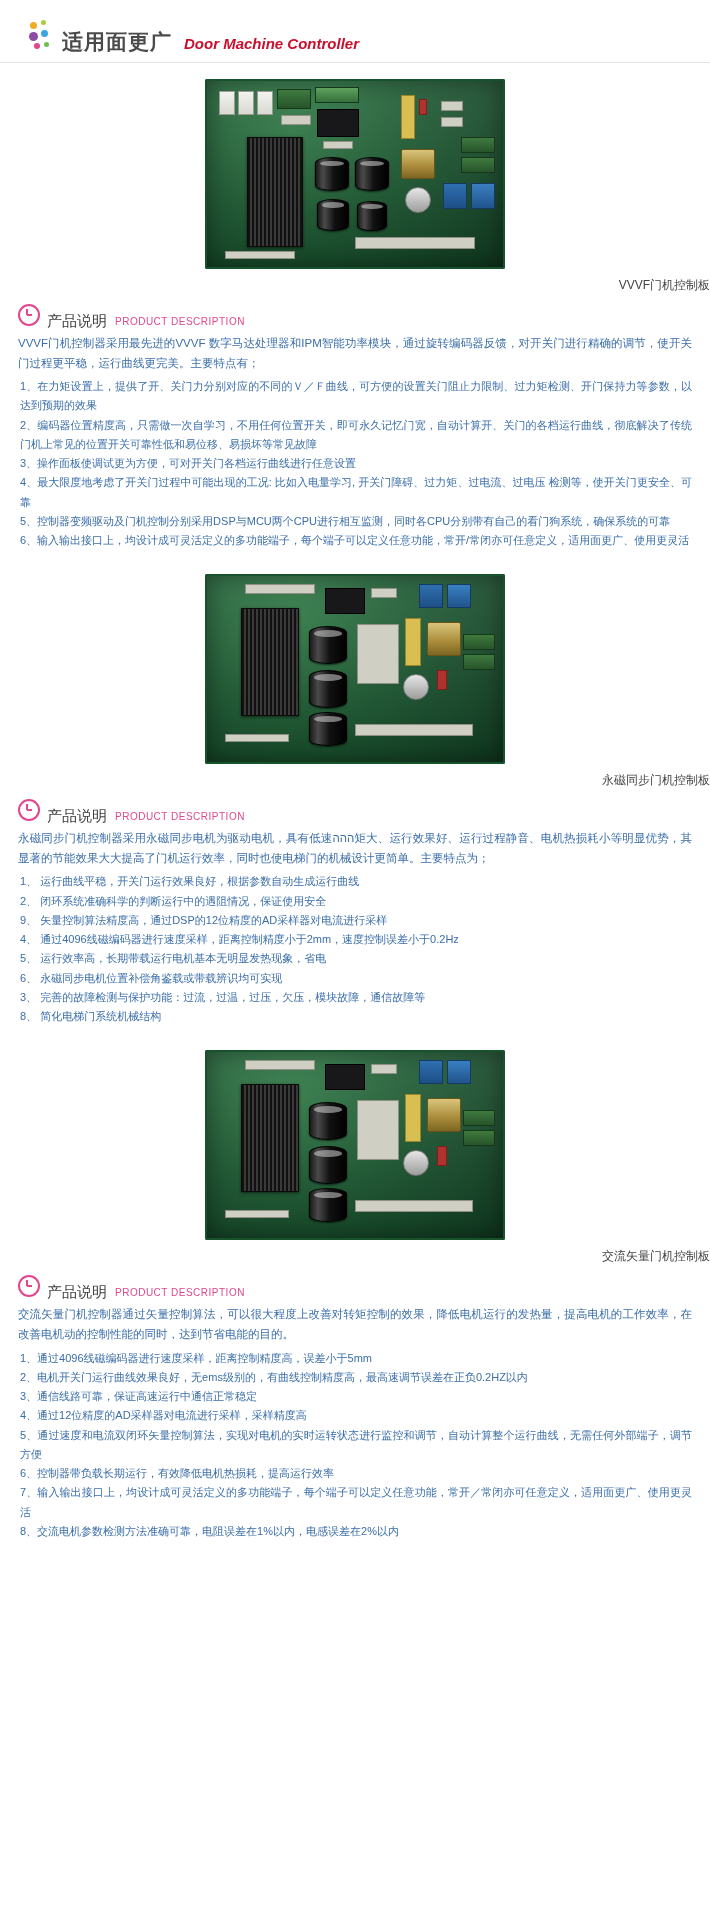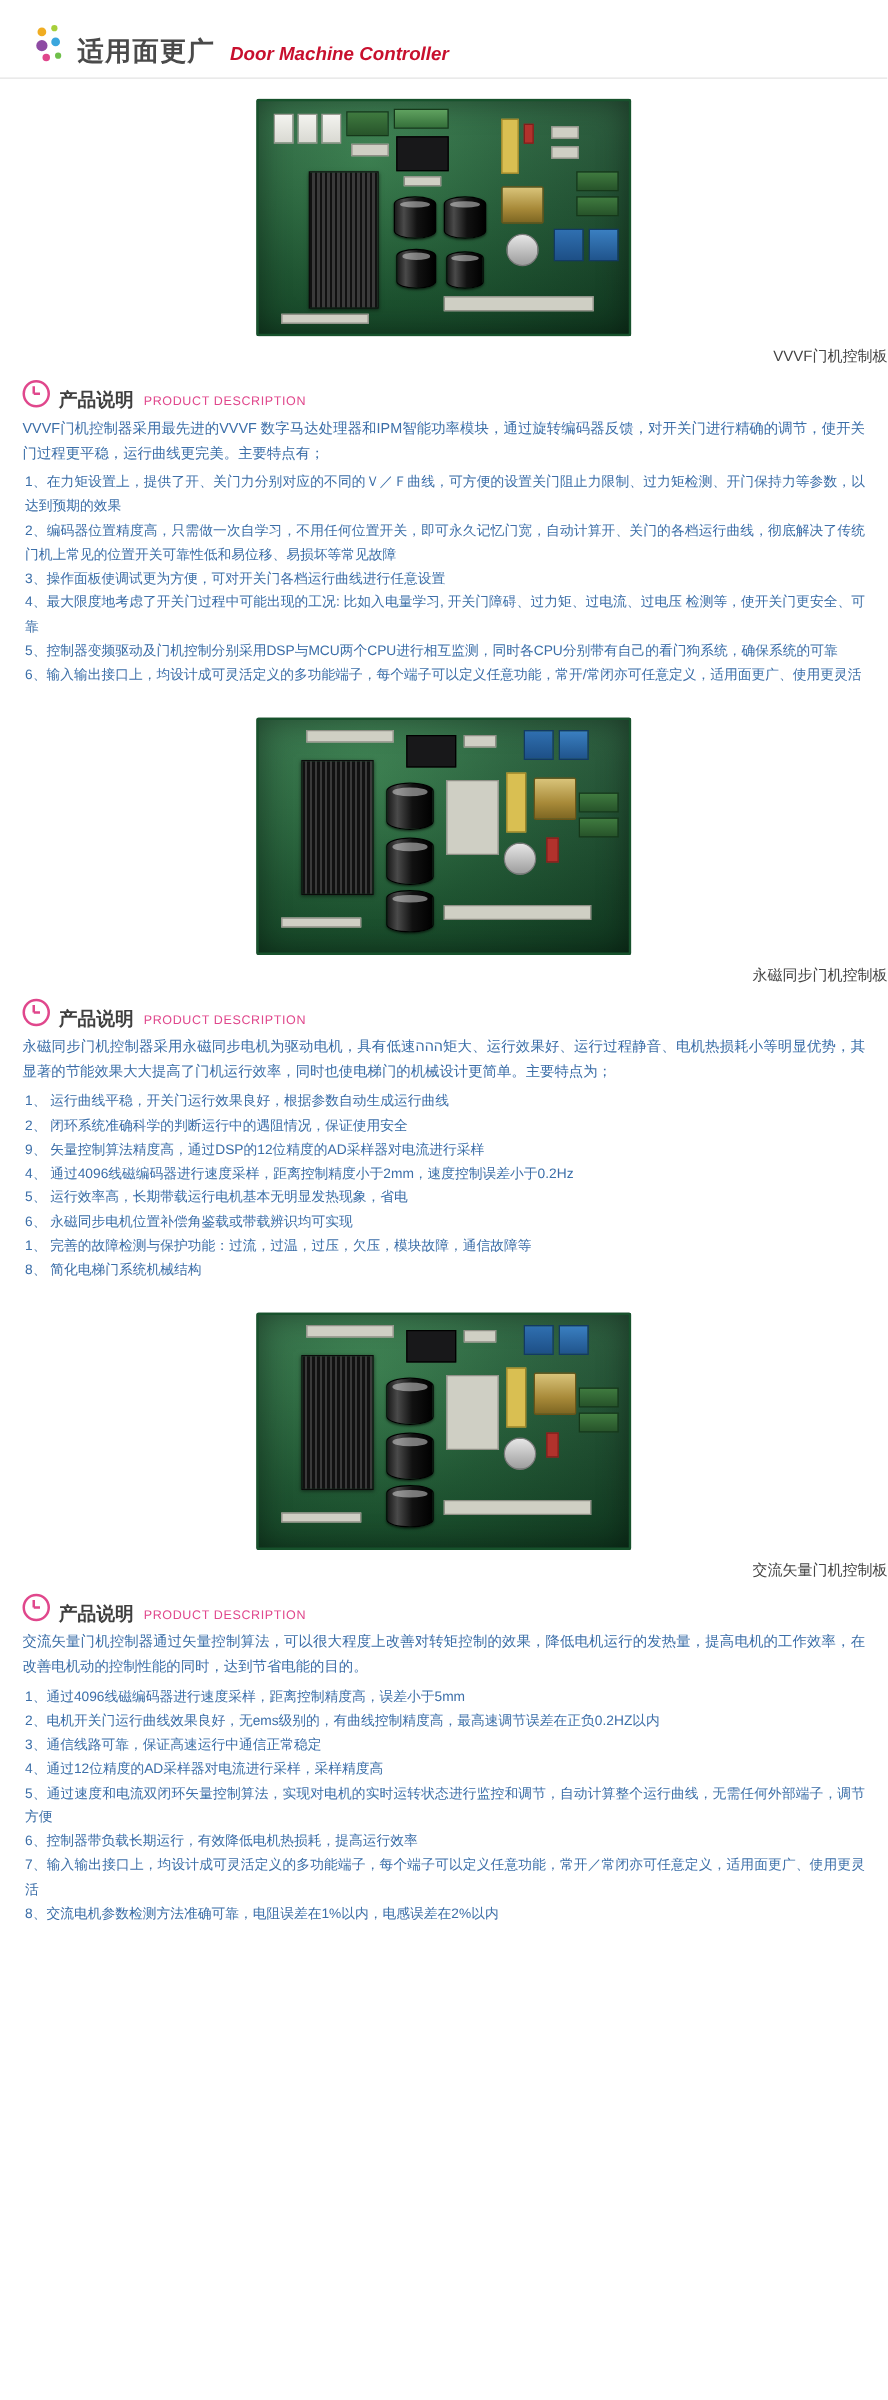--- a/index.html
+++ b/index.html
@@ -167,21 +167,21 @@
   }
   .sec-icon:after {
     content:"";
     position:absolute;
     left: 7px; top: 8px;
     width: 5px; height: 2px;
     background: #e0478c;
   }
   .sec-cn {
     font-size: 15px;
-    font-weight: bold;
+    font-weight: normal;
     color: #3f3f3f;
     line-height: 1;
     text-align: center;
   }
   .sec-en {
     font-size: 10px;
     color: #e0478c;
     margin-left: 8px;
     line-height: 1;
     letter-spacing: .5px;
@@ -314,21 +314,21 @@
     <div class="sec-en">PRODUCT DESCRIPTION</div>
   </div>
   <p class="intro">永磁同步门机控制器采用永磁同步电机为驱动电机，具有低速ההה矩大、运行效果好、运行过程静音、电机热损耗小等明显优势，其显著的节能效果大大提高了门机运行效率，同时也使电梯门的机械设计更简单。主要特点为；</p>
   <ol class="points">
     <li>1、 运行曲线平稳，开关门运行效果良好，根据参数自动生成运行曲线</li>
     <li>2、 闭环系统准确科学的判断运行中的遇阻情况，保证使用安全</li>
     <li>9、 矢量控制算法精度高，通过DSP的12位精度的AD采样器对电流进行采样</li>
     <li>4、 通过4096线磁编码器进行速度采样，距离控制精度小于2mm，速度控制误差小于0.2Hz</li>
     <li>5、 运行效率高，长期带载运行电机基本无明显发热现象，省电</li>
     <li>6、 永磁同步电机位置补偿角鉴载或带载辨识均可实现</li>
-    <li>1、 完善的故障检测与保护功能：过流，过温，过压，欠压，模块故障，通信故障等</li>
+    <li>3、 完善的故障检测与保护功能：过流，过温，过压，欠压，模块故障，通信故障等</li>
     <li>8、 简化电梯门系统机械结构</li>
   </ol>
 
   <div class="spacer"></div>
 
   <div class="board-block">
     <div class="board-img">
       <div class="pcb-edge"></div>
       <div class="cmp smallpart" style="left:40px;  top:10px; width:70px; height:10px;"></div>
       <div class="cmp chip" style="left:120px; top:14px; width:40px; height:26px;"></div>

